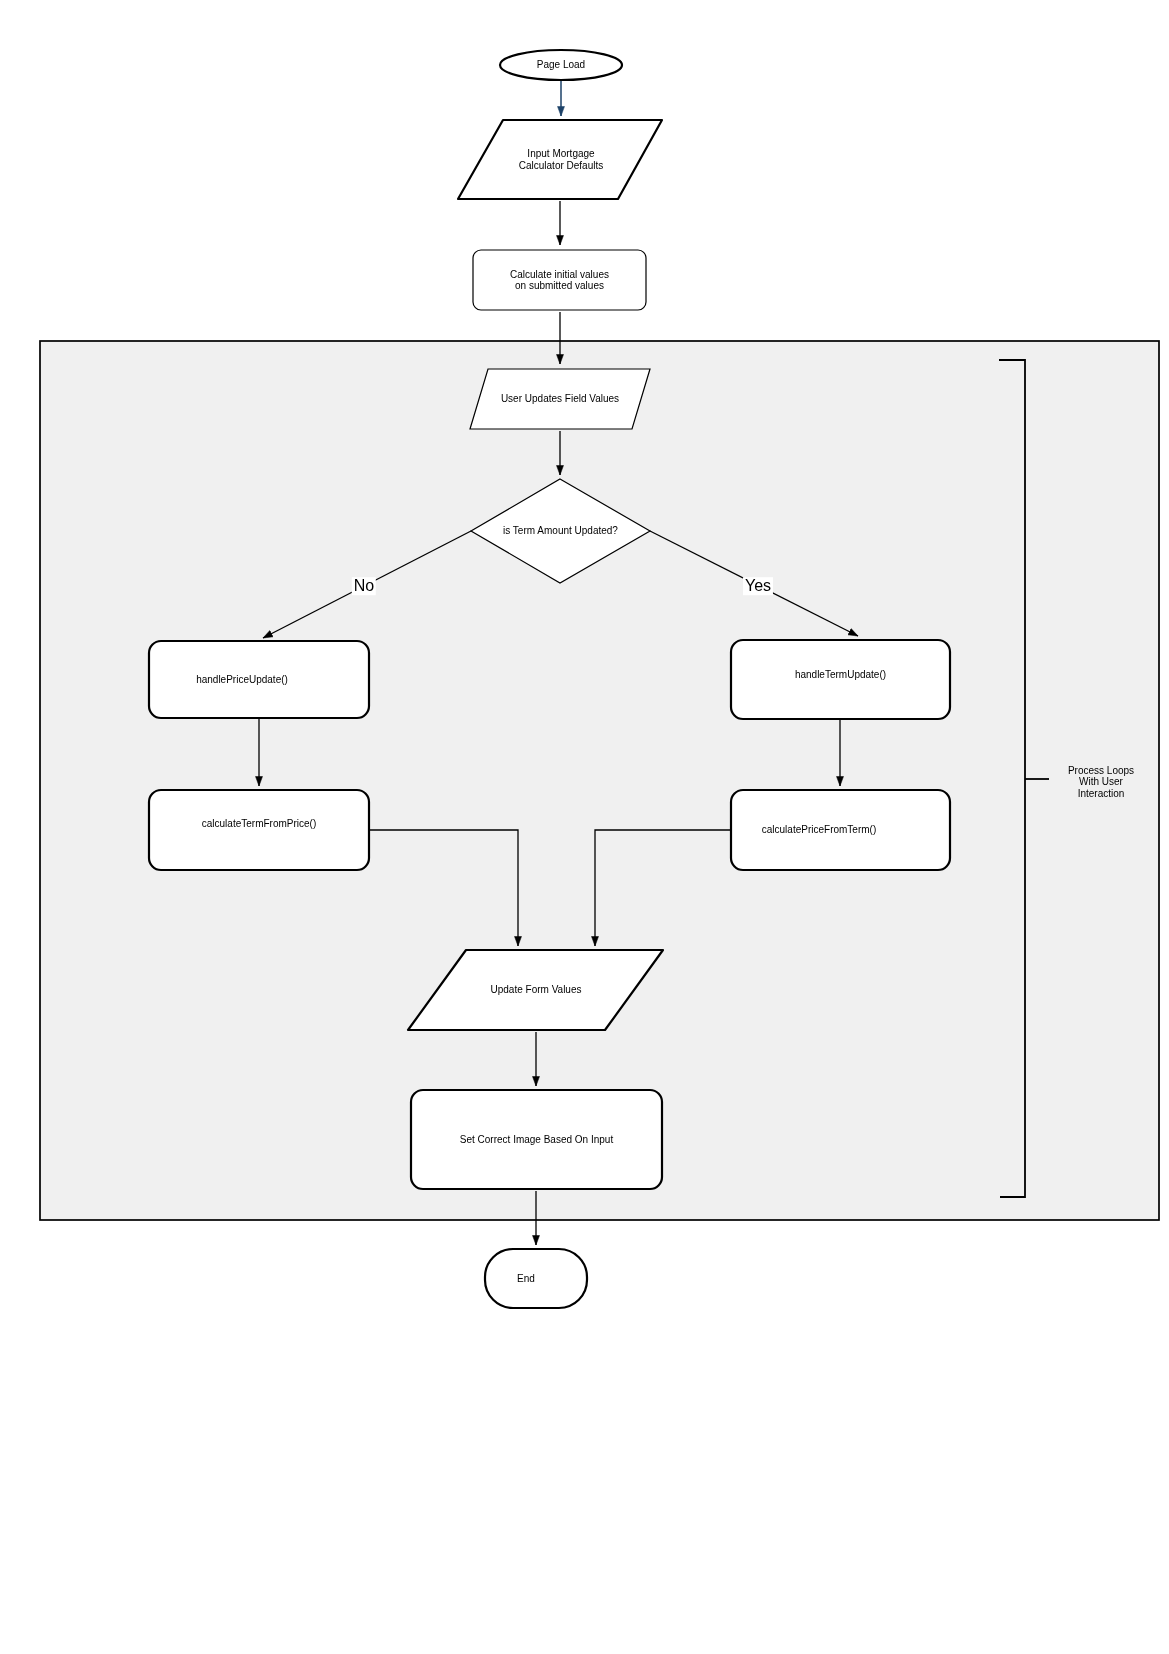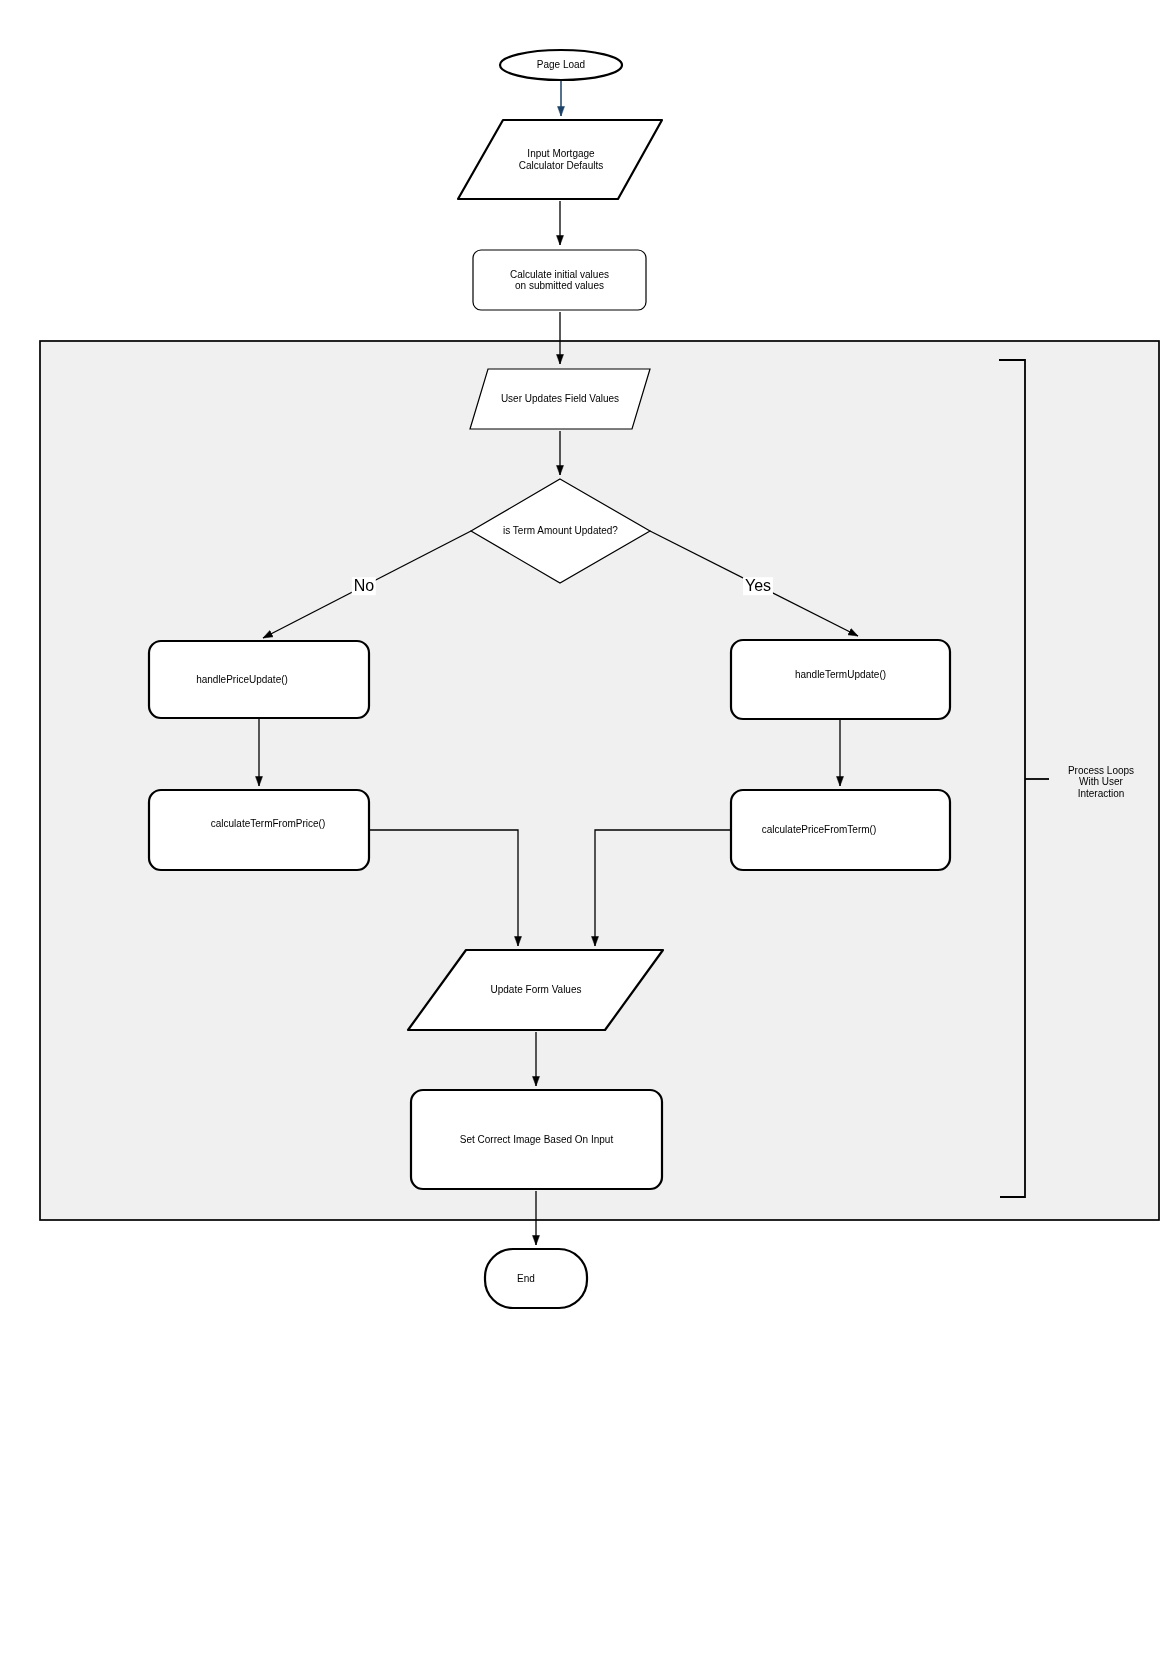--- a/index.html
+++ b/index.html
@@ -85,21 +85,21 @@
 
   <div class="lbl" style="left:500px;top:51px;width:122px;height:28px">Page Load</div>
   <div class="lbl" style="left:466px;top:122px;width:190px;height:75px">Input Mortgage
 Calculator Defaults</div>
   <div class="lbl" style="left:473px;top:250px;width:173px;height:60px">Calculate initial values
 on submitted values</div>
   <div class="lbl" style="left:470px;top:369px;width:180px;height:60px">User Updates Field Values</div>
   <div class="lbl" style="left:471px;top:481px;width:179px;height:100px">is Term Amount Updated?</div>
   <div class="lbl" style="left:132px;top:641px;width:220px;height:77px">handlePriceUpdate()</div>
   <div class="lbl" style="left:731px;top:640px;width:219px;height:69px">handleTermUpdate()</div>
-  <div class="lbl" style="left:158px;top:790px;width:220px;height:68px">calculateTermFromPrice()</div>
+  <div class="lbl" style="left:149px;top:790px;width:220px;height:68px">calculateTermFromPrice()</div>
   <div class="lbl" style="left:731px;top:790px;width:176px;height:80px">calculatePriceFromTerm()</div>
   <div class="lbl" style="left:436px;top:950px;width:200px;height:80px">Update Form Values</div>
   <div class="lbl" style="left:411px;top:1090px;width:251px;height:99px">Set Correct Image Based On Input</div>
   <div class="lbl" style="left:485px;top:1249px;width:82px;height:59px">End</div>
 
   <span class="edge-lbl" style="left:364px;top:586px">No</span>
   <span class="edge-lbl" style="left:758px;top:586px">Yes</span>
 
   <div class="lbl" style="left:1041px;top:756px;width:120px;height:52px">Process Loops
 With User

